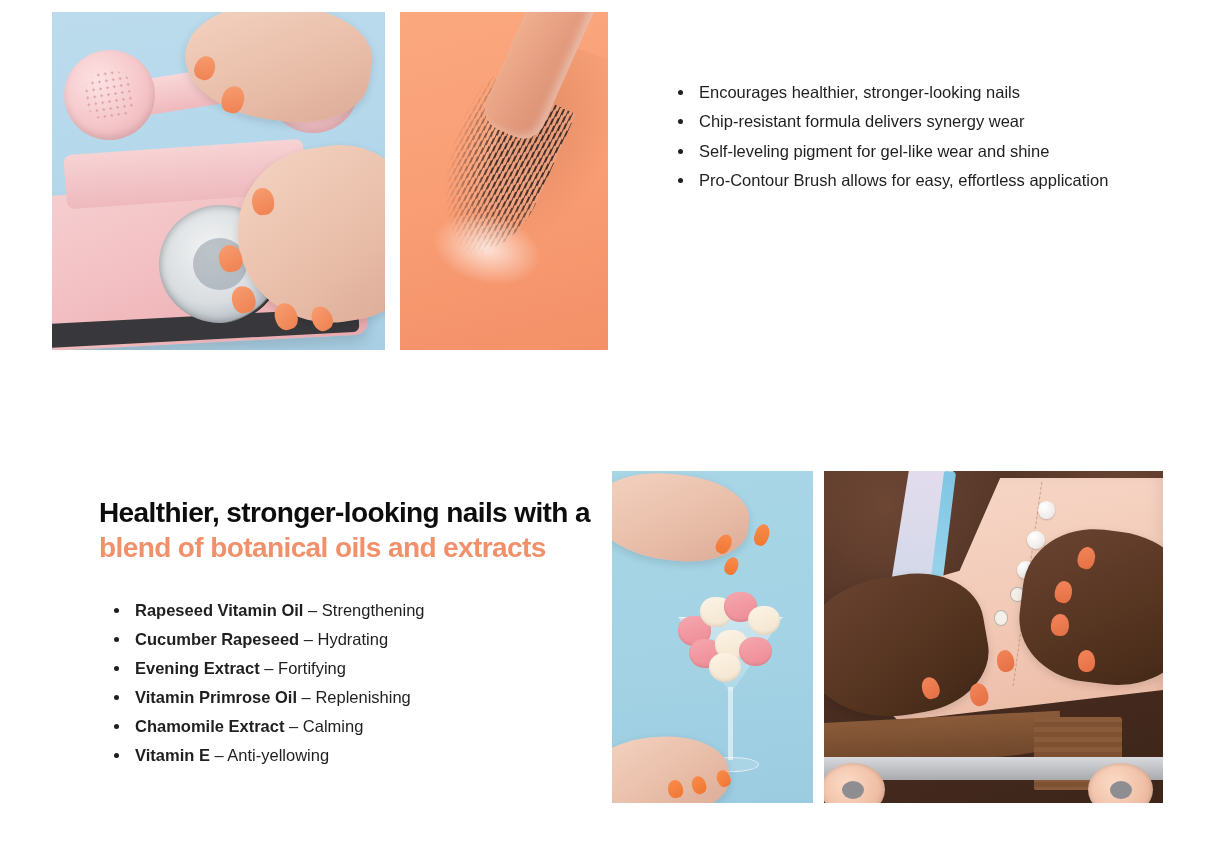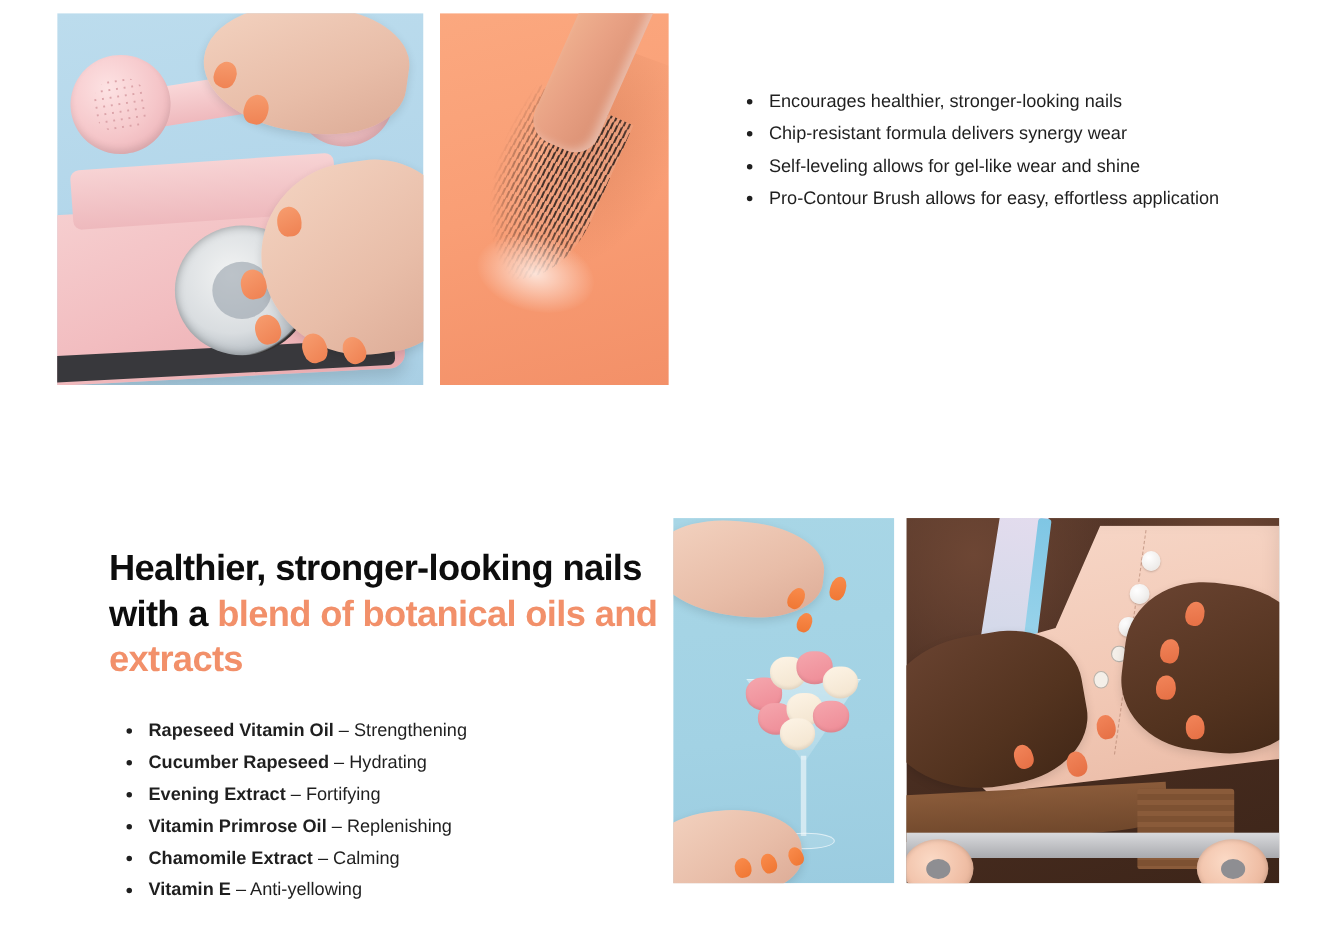--- a/index.html
+++ b/index.html
@@ -287,21 +287,21 @@
     color: #1f1f1f;
     padding-left: 4px;
     margin-left: 17px;
   }
 
   #bottom-copy {
     position: absolute;
     left: 99px; top: 495px; width: 500px;
   }
   #bottom-copy .headline {
-    font-size: 33px;
+    font-size: 28px;
     line-height: 1.26;
   }
   .ingredient-list {
     margin: 30px 0 0 0;
     padding: 0 0 0 32px;
     list-style: disc;
   }
   .ingredient-list li {
     font-size: 16.5px;
     line-height: 1.76;
@@ -343,21 +343,21 @@
     <div class="brush-handle"></div>
     <div class="brush-smear"></div>
   </div>
 </div>
 
 <div id="top-copy">
 
   <ul class="feature-list">
     <li><span>Encourages healthier, stronger-looking nails</span></li>
     <li><span>Chip-resistant formula delivers synergy wear</span></li>
-    <li><span>Self-leveling allows for gel-like wear and shine</span></li>
+    <li><span>Self-leveling pigment for gel-like wear and shine</span></li>
     <li><span>Pro-Contour Brush allows for easy, effortless application</span></li>
   </ul>
 </div>
 
 <div id="bottom-copy">
   <h2 class="headline"><span>Healthier, stronger-looking nails with a </span><span class="accent">blend of botanical  oils and extracts</span></h2>
 
   <ul class="ingredient-list">
     <li><span class="ing-name">Rapeseed Vitamin Oil</span><span> – </span><span>Strengthening</span></li>
     <li><span class="ing-name">Cucumber Rapeseed</span><span> – </span><span>Hydrating</span></li>

